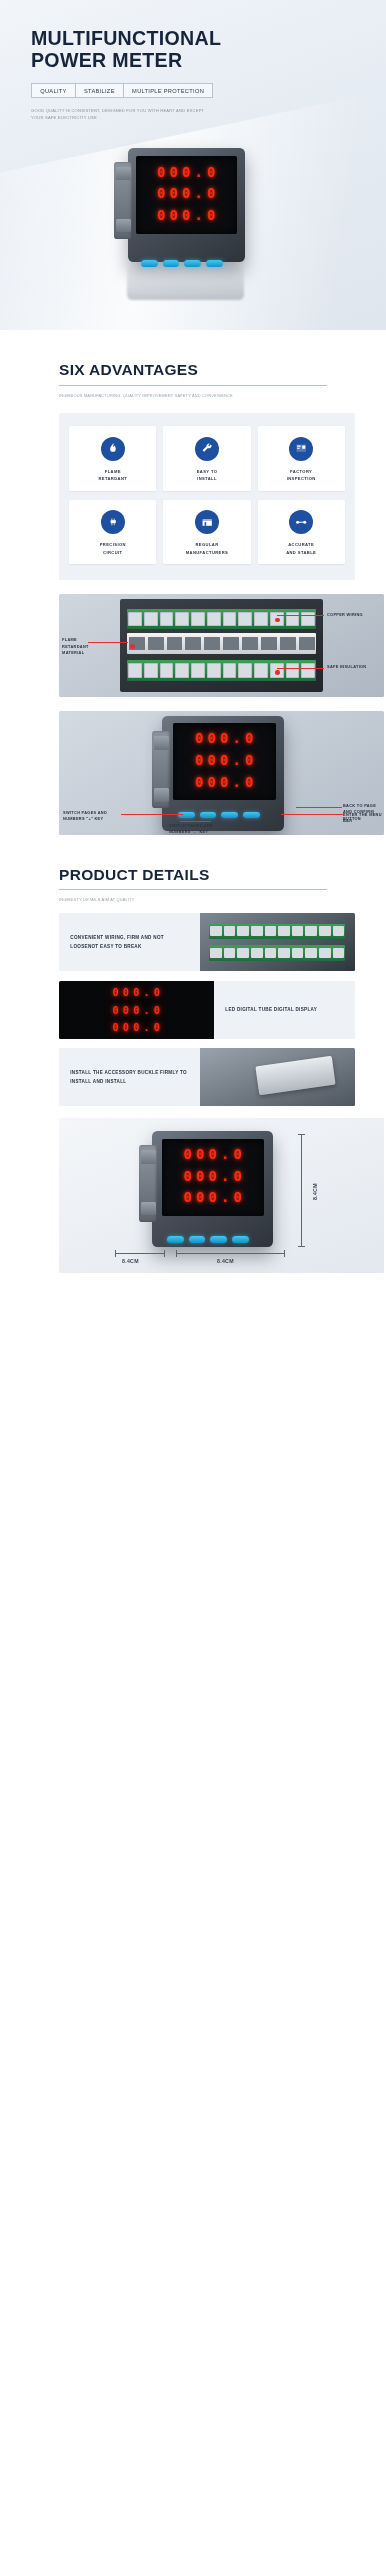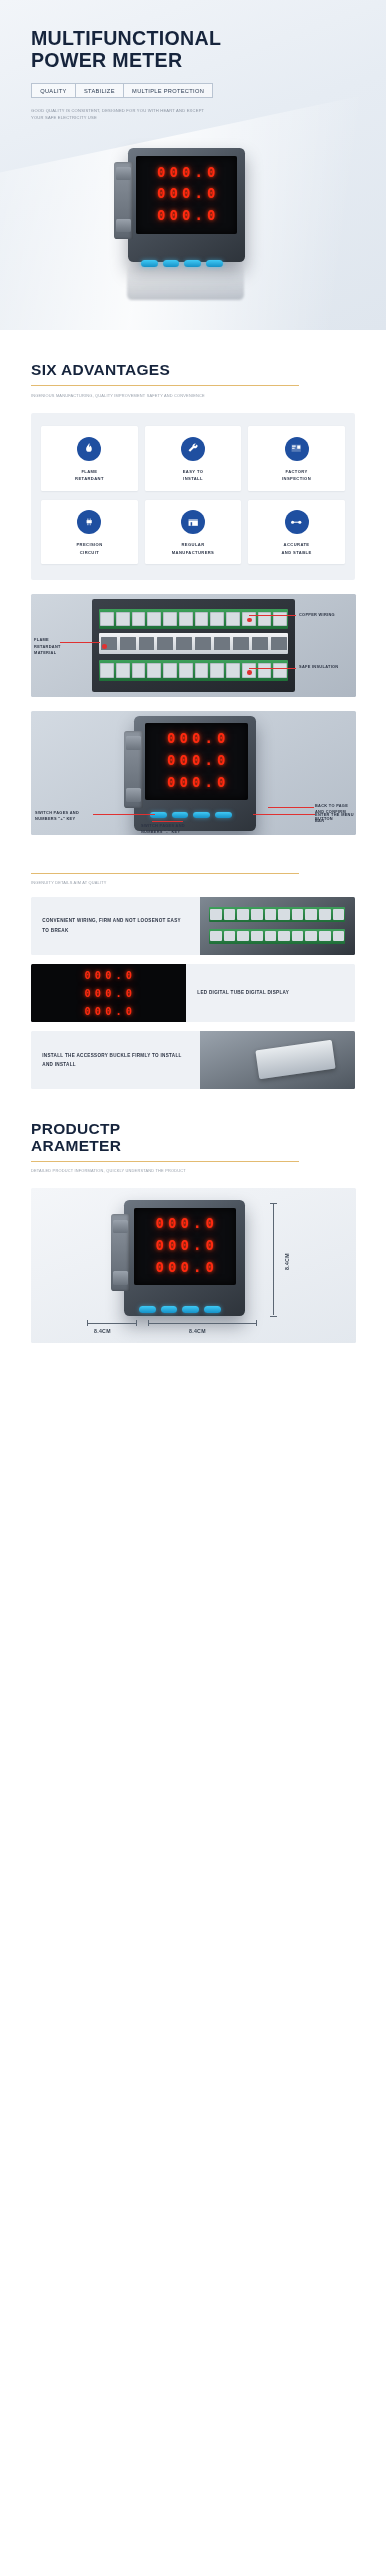--- a/index.html
+++ b/index.html
@@ -133,21 +133,21 @@
     position: absolute;
     left: 127px; top: 264px;
     width: 117px; height: 36px;
     background: linear-gradient(180deg, rgba(90,100,115,.35), rgba(90,100,115,0));
     filter: blur(1px);
     transform: scaleY(-1);
     border-radius: 5.2px;
   }
 
   
-  .section { padding: 0 31px; }
+  .section { padding: 0 31px; margin-left: 28px; }
   .sec-head { padding-top: 32px; }
   .sec-head h2 {
     font-size: 15.5px;
     font-weight: 700;
     letter-spacing: 0.3px;
     color: #16243c;
     text-transform: uppercase;
     line-height: 1.08;
   }
   .sec-rule {
@@ -590,20 +590,21 @@
         <div class="lbl-text" style="left:284px; top:92px; width:39px;">BACK TO PAGE AND CONFIRM BUTTON</div>
         <div class="lbl-text" style="left:284px; top:101px; width:39px;">ENTER THE MENU BAR</div>
         <div class="lbl-text" style="left:4.1px; top:99px; width:56px;">SWITCH PAGES AND NUMBERS "+" KEY</div>
         <div class="lbl-text" style="left:110px; top:112px; width:56px;">SWITCH PAGES AND NUMBERS "-" KEY</div>
       </div>
     </div>
   </section>
 
   <section class="section">
     <div class="sec-head">
+      <h2>PRODUCT DETAILS</h2>
       <div class="sec-rule"></div>
       <div class="sec-sub">INGENUITY DETAILS AIM AT QUALITY</div>
     </div>
 
     <div class="det-row">
       <div class="det-txt">
         <p>CONVENIENT WIRING, FIRM AND NOT LOOSENOT EASY TO BREAK</p>
       </div>
       <div class="det-pic pic-terminal">
         <div class="tstrip a">
@@ -668,28 +669,20 @@
       <div class="det-txt">
         <p>INSTALL THE ACCESSORY BUCKLE FIRMLY TO INSTALL AND INSTALL</p>
       </div>
       <div class="det-pic pic-buckle">
         <div class="clip"></div>
       </div>
     </div>
   </section>
 
   <section class="section">
-    <div class="sec-head">
-      <h2>
-        <span>PRODUCTP</span><br>
-        <span>ARAMETER</span>
-      </h2>
-      <div class="sec-rule"></div>
-      <div class="sec-sub">DETAILED PRODUCT INFORMATION, QUICKLY UNDERSTAND THE PRODUCT</div>
-    </div>
 
     <div class="param-img">
       <div style="position:absolute; left:77px; top:9.3px;">
         <div class="device" style="width:155px;height:129px;">
           <div class="dev-body" style="left:15.5px;top:3.1px;width:121px;height:116px;"></div>
           <div class="dev-side-l"></div>
           <div class="dev-screen" style="left:26px;top:11.3px;width:102px;height:77px;">
             <div class="dig-row">
               <span class="dig">0</span>
               <span class="dig">0</span>

